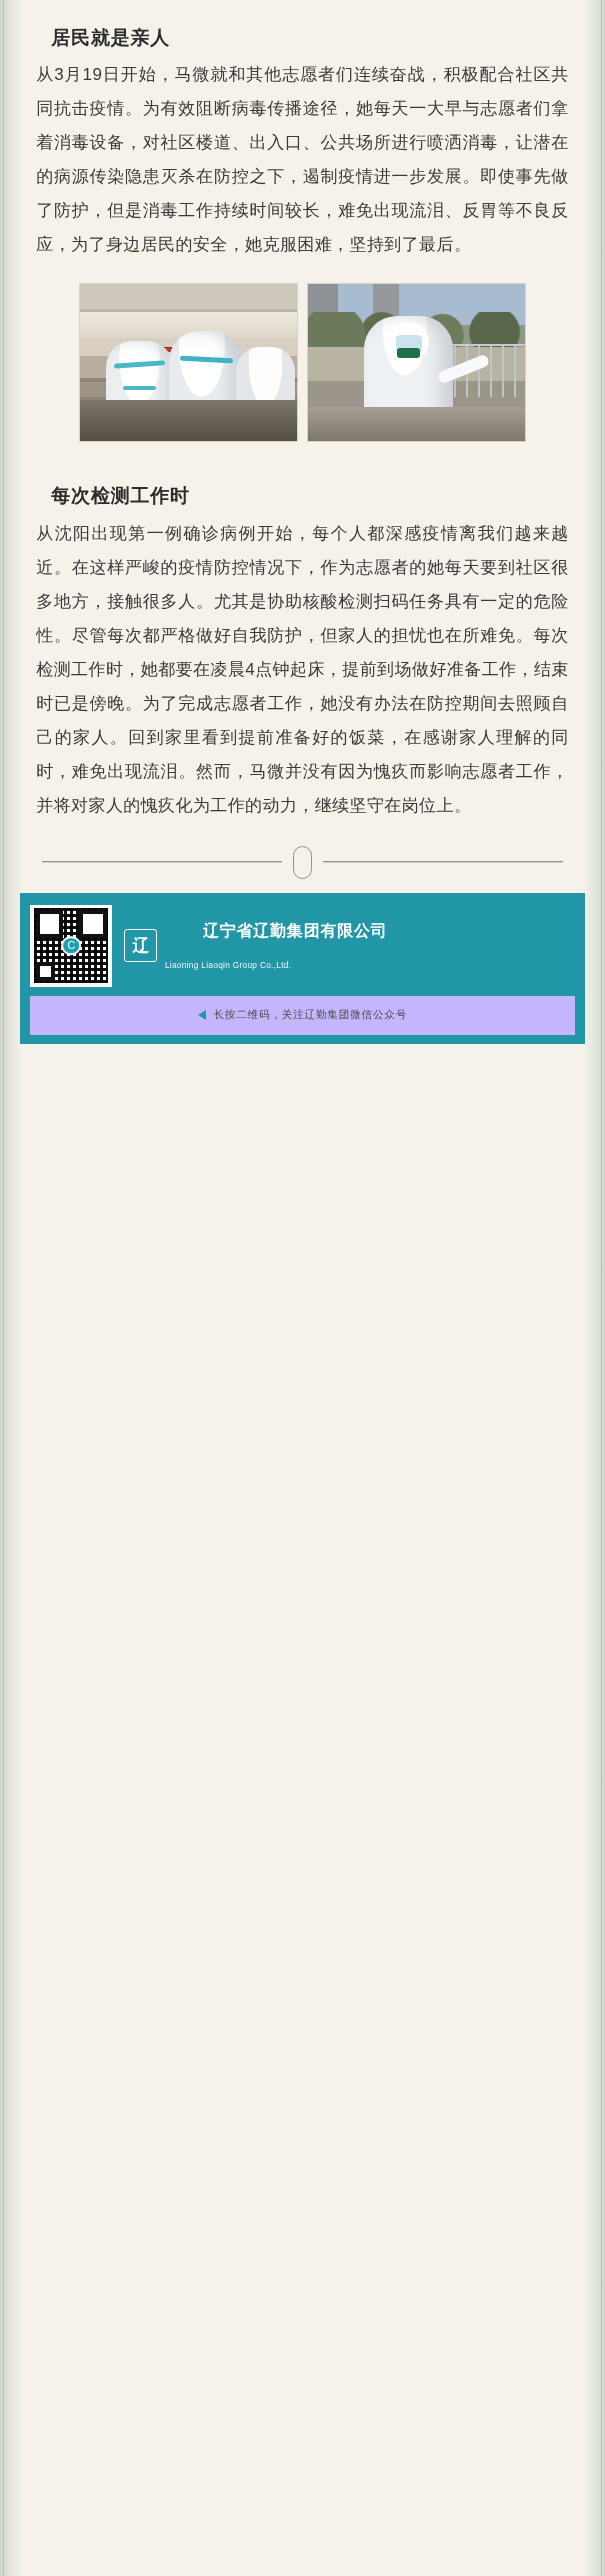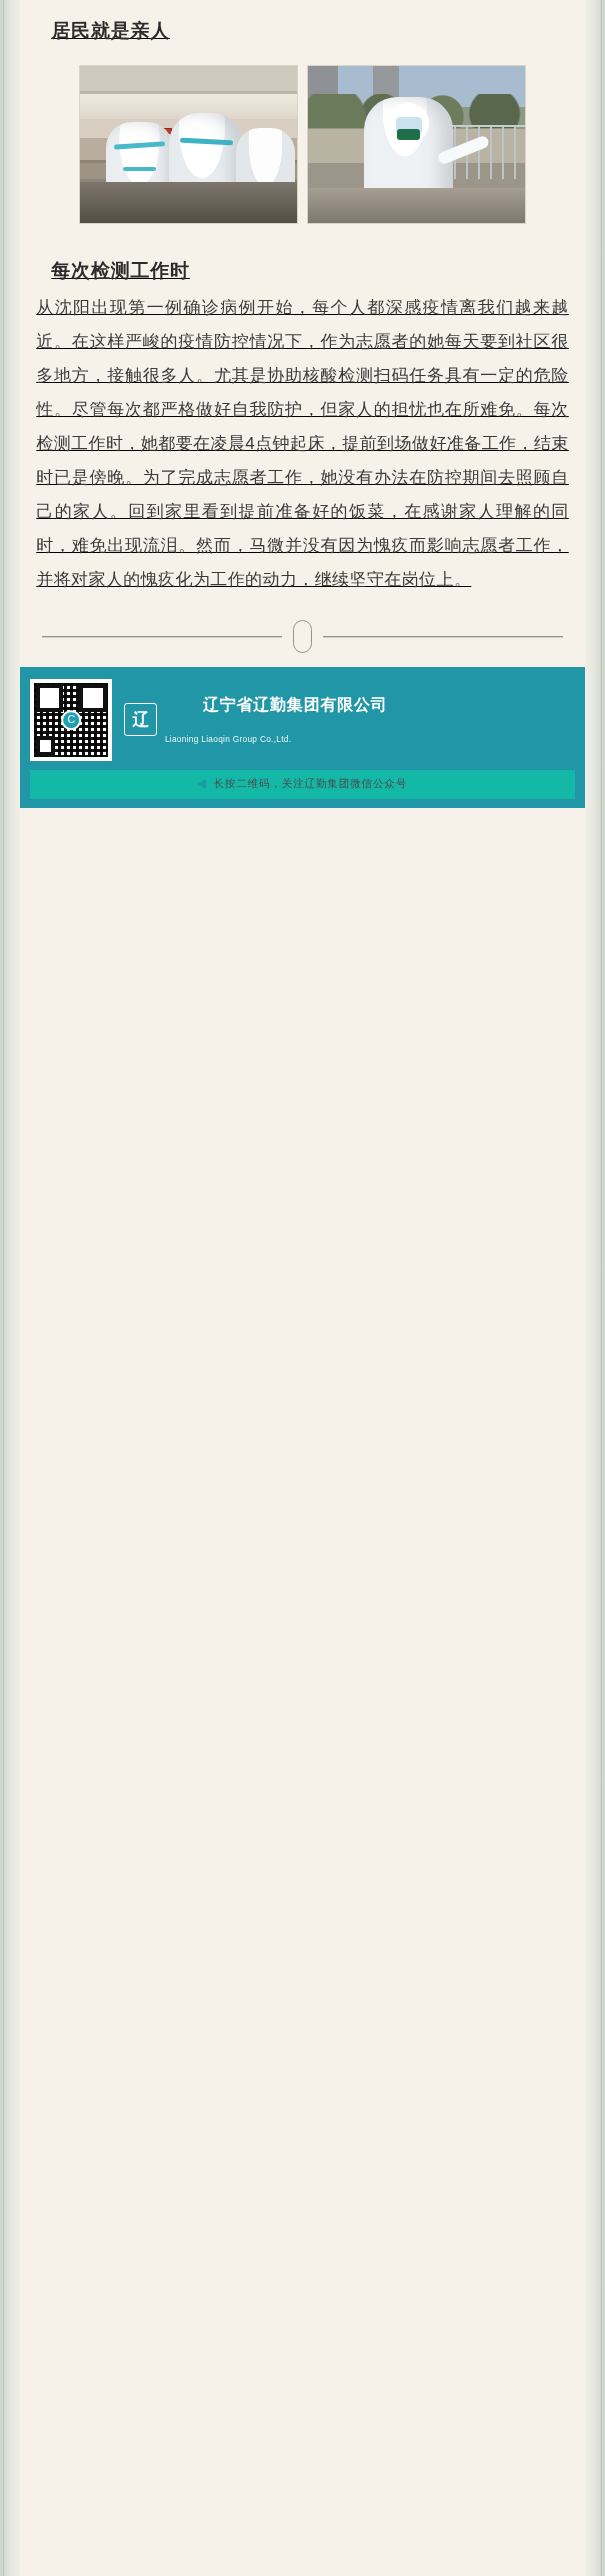--- a/index.html
+++ b/index.html
@@ -34,21 +34,21 @@
   }
   .edge.left .edge-line { left: 3px; }
   .edge.right .edge-line { right: 3px; }
 
   .content {
     position: relative;
     margin: 0 19.7px;
     padding: 0 16.6px 0 16.6px;
   }
 
-  .section { padding-top: 7px; text-decoration: underline; }
+  .section { padding-top: 14px; }
 
   h2.heading {
     font-size: 19px;
     font-weight: bold;
     color: #2c2c2c;
     margin: 10.6px 0 7.6px 15px;
     letter-spacing: 0.8px;
   }
 
   p.body-text {
@@ -239,22 +239,22 @@
   }
   .brand-logo span{
     position:absolute; left:50%; top:50%; transform:translate(-50%,-50%);
     font-size:16.6px; font-weight:bold; color:#fff;
   }
   .brand-text .cn{ font-size:16px; font-weight:bold; letter-spacing:0.8px;margin-left:38px; }
   .brand-text .en{ font-size:8.3px; opacity:.92; margin-top:18px; letter-spacing:0.3px; }
 
   .footer-bottom{
     margin-top:9px;
-    background:#14b8a6;
-    height:29px;
+    background:#c4b5fd;
+    height:39px;
     display:flex; align-items:center; justify-content:center; gap:7.6px;
   }
   .tri{
     width:0;height:0;border-top:5.3px solid transparent;border-bottom:5.3px solid transparent;
     border-right:8.3px solid #2196a6;
   }
   .footer-bottom .txt{ font-size:10.6px; color:#4a4a4a; letter-spacing:0.8px; }
 </style>
 </head>
 <body>
@@ -265,20 +265,21 @@
     <div class="edge-line"></div>
   </div>
   <div class="edge right">
     <div class="edge-line"></div>
   </div>
 
   <div class="content">
 
     <div class="section">
       <h2 class="heading">居民就是亲人</h2>
+      <p class="body-text">从3月19日开始，马微就和其他志愿者们连续奋战，积极配合社区共同抗击疫情。为有效阻断病毒传播途径，她每天一大早与志愿者们拿着消毒设备，对社区楼道、出入口、公共场所进行喷洒消毒，让潜在的病源传染隐患灭杀在防控之下，遏制疫情进一步发展。即使事先做了防护，但是消毒工作持续时间较长，难免出现流泪、反胃等不良反应，为了身边居民的安全，她克服困难，坚持到了最后。</p>
     </div>
 
     <div class="photo-row">
       <div class="photo photo-1">
         <div class="p1-wall"></div>
         <div class="p1-banner"></div>
         <div class="p1-table"></div>
         <div class="p1-person-a"></div>
         <div class="p1-person-b"></div>
         <div class="p1-person-c"></div>

